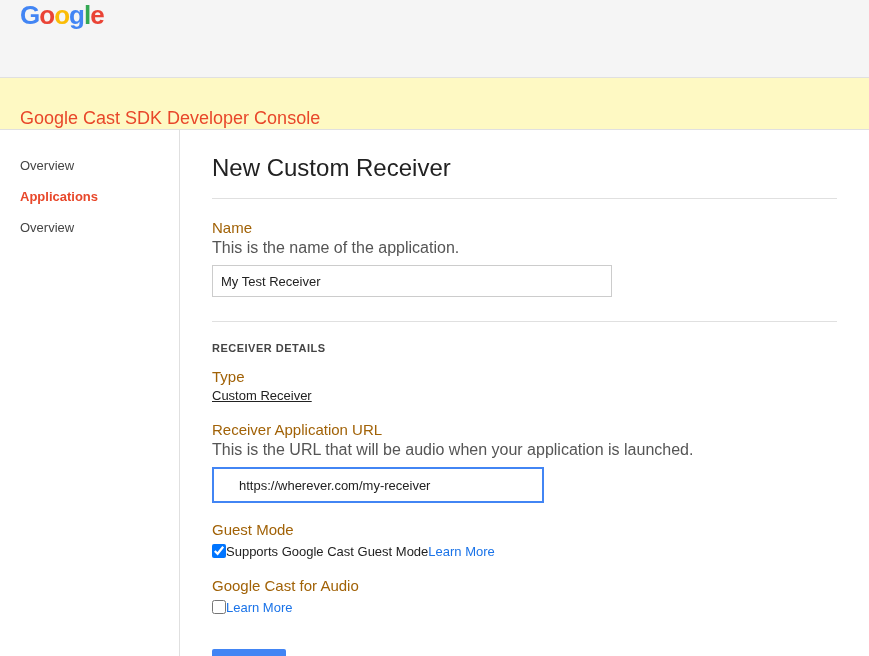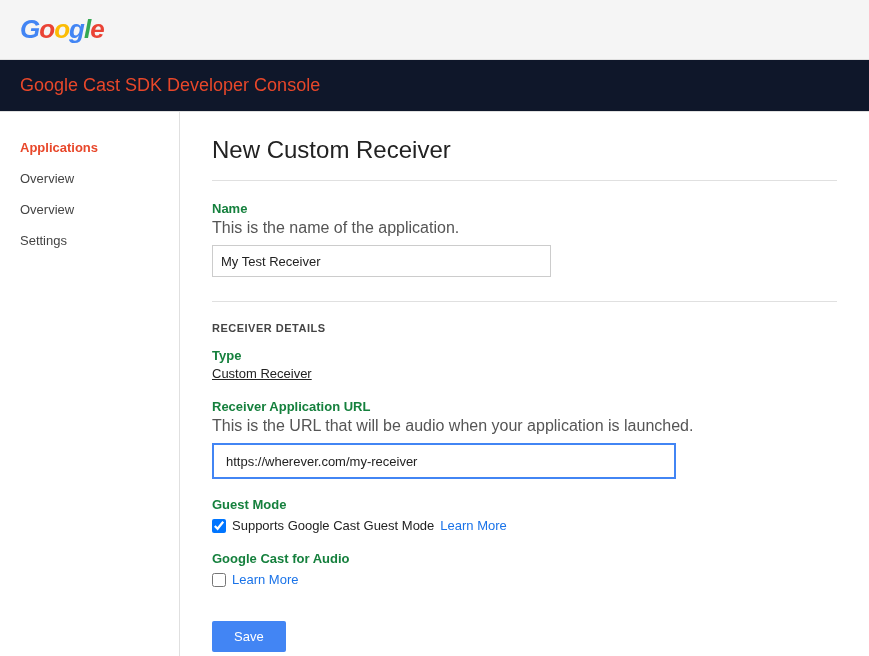--- a/index.html
+++ b/index.html
@@ -1,44 +1,42 @@
 <!DOCTYPE html>
 <html><head>
   <meta charset="utf-8">
   <style>
     * { box-sizing: border-box; margin: 0; padding: 0; }
     body { font-family: Arial, sans-serif; font-size: 13px; color: #222; background: #fff; }
 
     
     #topbar {
-      height: 60px;
+      height: 78px;
       background: #f5f5f5;
       border-bottom: 1px solid #e0e0e0;
       display: flex;
-      align-items: center;
       padding: 0 20px;
-      font-style: italic;
     }
     #google-logo {
       font-size: 26px;
       font-weight: bold;
       letter-spacing: -1px;
     }
     .g-blue { color: #4285F4; }
     .g-red { color: #EA4335; }
     .g-yellow { color: #FBBC05; }
     .g-green { color: #34A853; }
 
     
     #subheader {
       height: 52px;
-      background: #0f172a;
+      background: #fef9c3;
       border-bottom: 1px solid #e0e0e0;
       display: flex;
-      align-items: center;
+      align-items: flex-end;
       padding: 0 20px;
     }
     #console-title {
       font-size: 18px;
       color: #e8472a;
       font-weight: normal;
     }
 
     
     #layout {
@@ -81,65 +79,64 @@
     }
 
     .section-title {
       font-size: 11px;
       font-weight: bold;
       color: #444;
       letter-spacing: 0.5px;
       margin-bottom: 14px;
     }
     .field-label {
-      font-size: 13px;
-      font-weight: bold;
-      color: #15803d;
+      font-size: 15px;
+      font-weight: normal;
+      color: #a16207;
       margin-bottom: 3px;
     }
     .field-desc {
       font-size: 16px;
       color: #555;
       margin-bottom: 8px;
     }
     .text-input {
-      width: 339px;
+      width: 400px;
       max-width: 100%;
       height: 32px;
       border: 1px solid #ccc;
       padding: 4px 8px;
       font-size: 13px;
       color: #222;
       outline: none;
     }
     .url-input {
-      width: 464px;
+      width: 332px;
       max-width: 100%;
       height: 36px;
       border: 2px solid #4285F4;
-      padding: 4px 12px;
+      padding: 4px 25px;
       font-size: 13px;
       color: #222;
       outline: none;
     }
     .section-block {
       margin-bottom: 24px;
     }
     .field-block {
       margin-bottom: 18px;
     }
     .field-value {
       font-size: 13px;
       color: #222;
       text-decoration: underline;
     }
     .checkbox-row {
       display: flex;
-      align-items: center;
-      gap: 6px;
+      align-items: flex-start;
       margin-top: 6px;
     }
     .checkbox-row input[type="checkbox"] {
       width: 14px;
       height: 14px;
     }
     .checkbox-label {
       font-size: 13px;
       color: #222;
     }
@@ -175,24 +172,23 @@
   </div>
 </div>
 
 <div id="subheader">
   <span id="console-title">Google Cast SDK Developer Console</span>
 </div>
 
 <div id="layout">
 
   <nav id="sidebar">
+    <a class="sidebar-item">Overview</a>
     <a class="sidebar-item active">Applications</a>
     <a class="sidebar-item">Overview</a>
-    <a class="sidebar-item">Overview</a>
-    <a class="sidebar-item">Settings</a>
   </nav>
 
   <main id="main">
     <h1 id="page-heading">New Custom Receiver</h1>
 
     
     <div class="section-block">
       <div class="field-block">
         <div class="field-label">Name</div>
         <div class="field-desc">This is the name of the application.</div>

